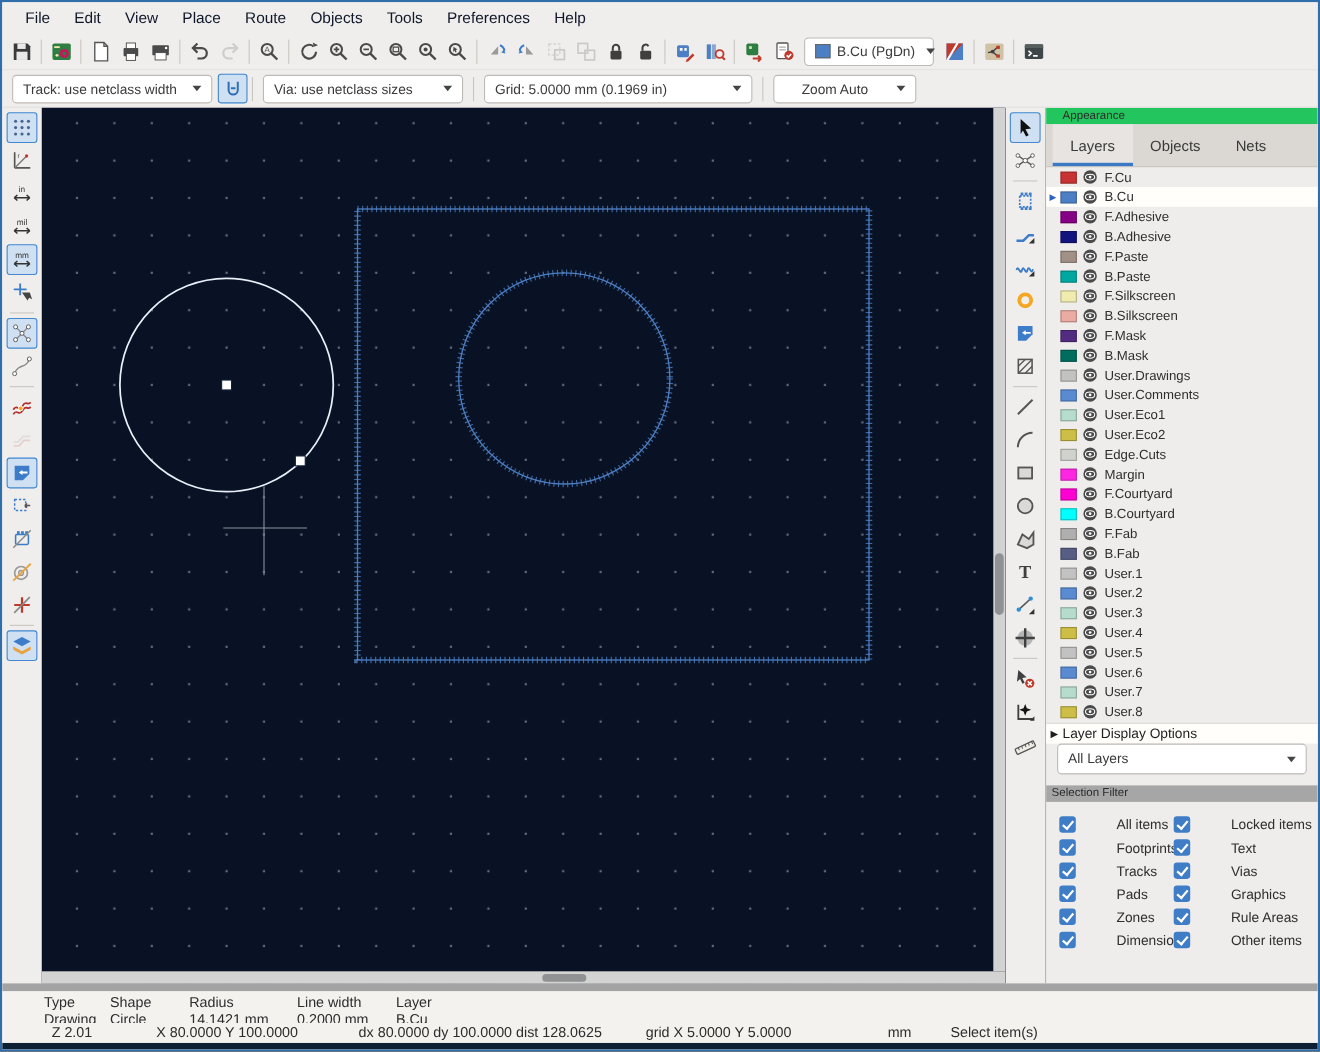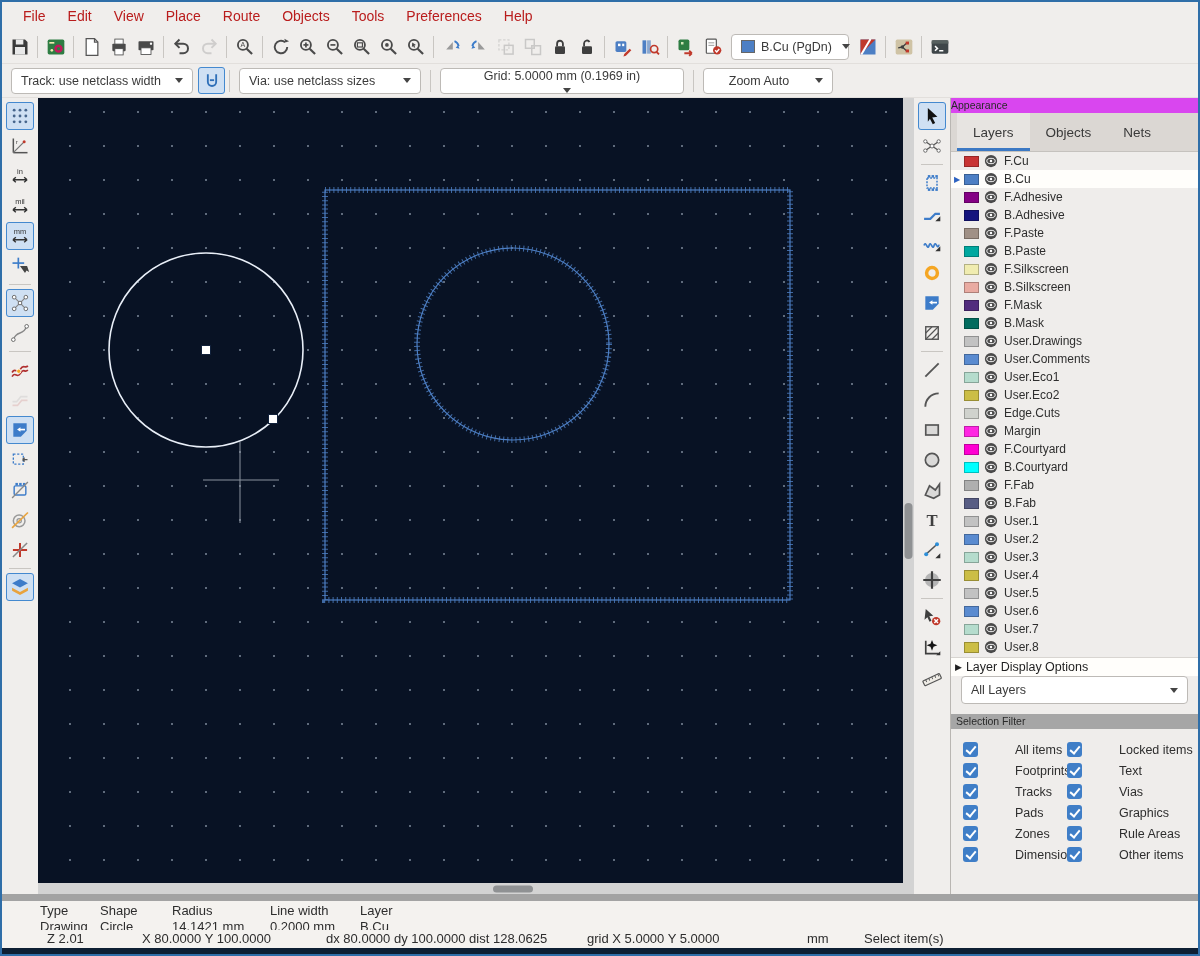--- a/index.html
+++ b/index.html
@@ -5,42 +5,42 @@
   html,body{margin:0;padding:0;background:#555;}
   *{box-sizing:border-box;}
   .window{
     position:relative;width:1200px;height:956px;margin:0 auto;
     border:2px solid #2f6ea8;background:#f0eeec;
     font-family:"Liberation Sans","DejaVu Sans",sans-serif;
     display:flex;flex-direction:column;overflow:hidden;
   }
   
   .menubar{height:28px;display:flex;align-items:center;background:#f0eeec;padding-left:10px;flex:0 0 auto;}
-  .menu-item{font-size:14px;color:#b91c1c;padding:4px 11px;cursor:default;}
+  .menu-item{font-size:14px;color:#0f172a;padding:4px 11px;cursor:default;}
   
   .toolbar{height:34px;display:flex;align-items:center;background:#f0eeec;padding:0 4px;flex:0 0 auto;border-bottom:1px solid #e2dfdc;}
   .tbtn{width:27px;height:27px;border-radius:3px;display:flex;align-items:center;justify-content:center;flex:0 0 auto;}
   .tbtn.active{background:#cfe0f3;outline:1.5px solid #4489cf;outline-offset:-1.5px;}
   .tbtn.disabled{opacity:.38;}
   .tbtn svg{width:20px;height:20px;display:block;}
   .tsep{width:1px;height:22px;background:#c9c6c2;margin:0 4px;flex:0 0 auto;}
   .dd{height:26px;background:#fff;border:1px solid #bdbab6;border-radius:4px;display:flex;align-items:center;padding:0 9px;margin:0 5px;font-size:12.5px;color:#3a3a3a;}
   .dd .dd-label{flex:1 1 auto;white-space:nowrap;}
   .dd .caret{width:0;height:0;border-left:4.5px solid transparent;border-right:4.5px solid transparent;border-top:5.5px solid #444;margin-left:10px;flex:0 0 auto;}
   .swatch-sm{width:14px;height:13px;border:1px solid #666;margin-right:6px;flex:0 0 auto;}
   
   .body{flex:1 1 auto;display:flex;min-height:0;}
   .sidetools{width:36px;background:#f0eeec;display:flex;flex-direction:column;align-items:center;padding-top:3px;flex:0 0 auto;}
   .sidetools .tbtn{width:28px;height:28px;margin:1px 12px;}
   .sidetools .tsep{width:22px;height:1px;margin:3px 0;}
   .canvas-wrap{position:relative;flex:0 0 auto;width:876px;background:#081224;}
   .canvas-wrap svg{display:block;}
   .panel{width:248px;flex:0 0 auto;background:#efedeb;border-left:1px solid #b9b6b2;display:flex;flex-direction:column;overflow:hidden;}
   
-  .panel-header{height:15px;background:#d946ef;color:#2a2a2a;font-size:10.5px;line-height:15px;padding-left:0;flex:0 0 auto;}
+  .panel-header{height:15px;background:#22c55e;color:#2a2a2a;font-size:10.5px;line-height:15px;padding-left:15px;flex:0 0 auto;}
   .tabs{height:38px;background:#dbd7d3;display:flex;align-items:stretch;padding:0 6px;flex:0 0 auto;}
   .tab{font-size:13.5px;color:#3a3a3a;display:flex;align-items:center;padding:0 16px;position:relative;}
   .tab.active{background:#e7e4e1;}
   .tab.active::after{content:"";position:absolute;left:0;right:0;bottom:0;height:3px;background:#3c79c4;}
   .layer-list{height:506px;overflow:hidden;background:#efedeb;border-top:1px solid #c5c2be;flex:0 0 auto;}
   .layer-row{height:18px;display:flex;align-items:center;padding-left:3px;}
   .layer-row.selected{background:#fffefb;}
   .layer-arrow{width:10px;font-size:8px;color:#2d62c1;flex:0 0 auto;}
   .layer-swatch{width:15px;height:11px;margin-right:5px;flex:0 0 auto;border:1px solid rgba(0,0,0,.25);}
   .eye{width:14px;height:14px;margin-right:6px;flex:0 0 auto;}
@@ -360,21 +360,21 @@
             <line x1="9.5" y1="11" x2="14.5" y2="11" stroke="#2e6fb8" stroke-width="2.2"></line>
           </svg>
       </span>
     </div>
     <div class="tsep"></div>
     <div class="dd" style="width:182px;">
       <span class="dd-label">Via: use netclass sizes</span>
       <span class="caret"></span>
     </div>
     <div class="tsep"></div>
-    <div class="dd" style="width:244px;flex-direction:column;">
+    <div class="dd" style="width:244px;">
       <span class="dd-label">Grid: 5.0000 mm (0.1969 in)</span>
       <span class="caret"></span>
     </div>
     <div class="tsep"></div>
     <div class="dd" style="width:130px;text-align:center;">
       <span class="dd-label">Zoom Auto</span>
       <span class="caret"></span>
     </div>
   </div>
 

